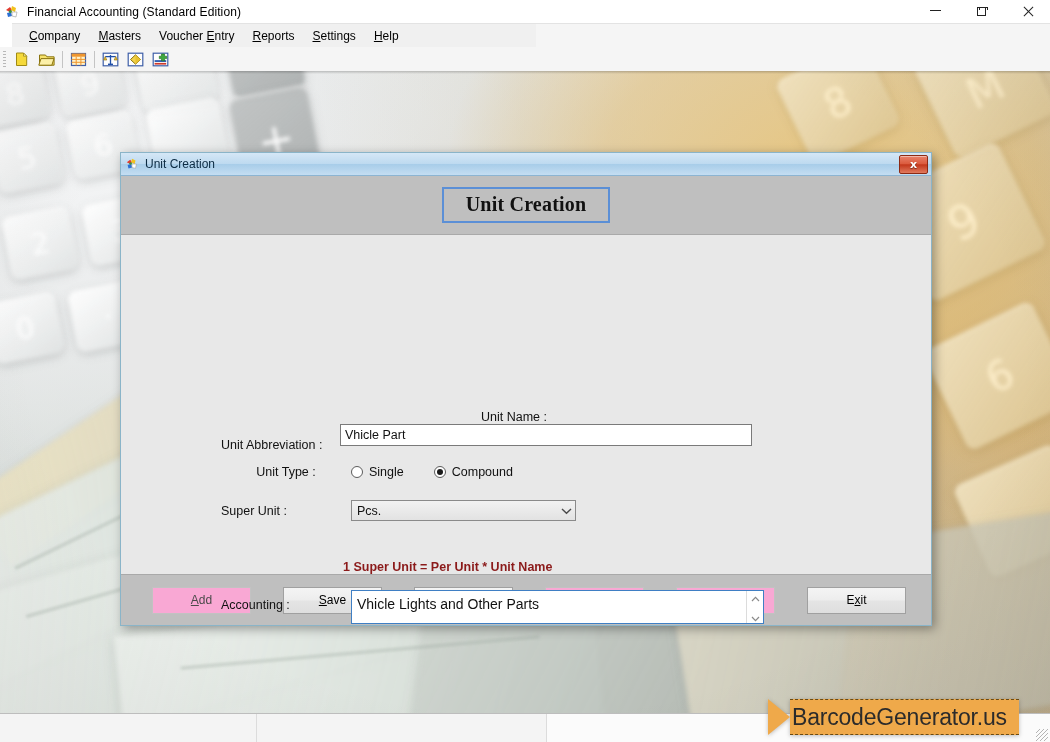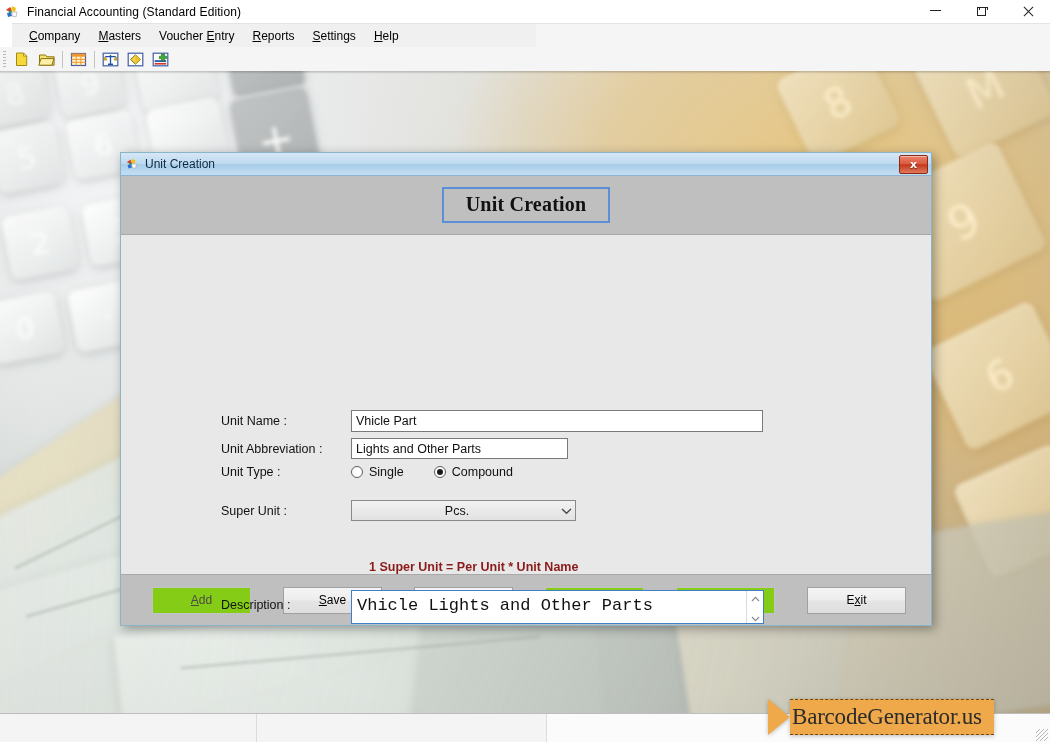--- a/index.html
+++ b/index.html
@@ -290,21 +290,21 @@
   .btn-3d {
     background: linear-gradient(to bottom, #f4f4f4 0%, #ededed 48%, #e4e4e4 52%, #dedede 100%);
     border: 1px solid #a0a0a0;
     font-size: 12px;
     color: #000;
     cursor: default;
     font-family: "Liberation Sans", sans-serif;
     display:flex; align-items:center; justify-content:center;
   }
   .btn-3d.disabled {
-    background: #84cc16;
+    background: #f9a8d4;
     border: 1px solid #c2c2c2;
     color: #4a4a4a;
   }
   .btn-list { width: 78px; height: 26px; }
   .acc-u { text-decoration: underline; }
   .row { position: absolute; display: flex; align-items: center; }
   .lbl { font-size: 12.5px; color: #111; }
 
   .txt {
     border: 1px solid #7a7a7a;
@@ -322,21 +322,21 @@
     background: linear-gradient(to bottom,#f2f2f2,#e2e2e2);
     height: 21px;
     box-sizing: border-box;
     display:flex; align-items:center;
     font-size: 12.5px;
     color:#111;
     padding-left: 5px;
     position: relative;
     cursor: default;
   }
-  .combo .cv { flex:1 1 auto;text-align:center; }
+  .combo .cv { flex:1 1 auto; }
   .combo .chev {
     width: 18px; height: 100%;
     display:flex; align-items:center; justify-content:center;
     color:#555; font-size: 10px;
     font-family:"DejaVu Sans", sans-serif;
   }
 
   .radio-wrap { display:flex; align-items:center; gap:6px; cursor:default; }
   .radio {
     width: 12px; height: 12px; border-radius: 50%;
@@ -363,24 +363,24 @@
   }
 
   .desc-box {
     border: 1px solid #3f7fc4;
     background: #ffffff;
     box-sizing: border-box;
     display:flex;
   }
   .desc-text {
     flex: 1 1 auto;
-    font-size: 17px;
+    font-size: 14px;
     color:#111;
     padding: 4px 5px;
-    font-family:Liberation Mono, monospace;
+    font-family:Liberation Sans, sans-serif;
     outline:none;
     border:none;
     resize:none;
     background:transparent;
     overflow:hidden;
     line-height: 1.3;
   }
   .desc-scroll {
     width: 16px;
     background: #ffffff;
@@ -424,21 +424,21 @@
     background: #efa94a;
     display:flex; align-items:center;
     padding: 0 12px 0 2px;
     border-top: 1px dashed #6b4a12;
     border-bottom: 1px dashed #6b4a12;
     box-sizing: border-box;
   }
   .ribbon-text {
     font-size: 23px;
     color: #2b2b2b;
-    font-family: Liberation Serif, serif;
+    font-family: Liberation Sans, sans-serif;
     letter-spacing: -0.2px;
     white-space: nowrap;
   }
 </style>
 </head>
 <body>
 
 <div id="app">
 
   <div class="win-titlebar">
@@ -603,32 +603,31 @@
       </div>
     </div>
 
     <div class="dlg-header">
       <div class="dlg-header-box">Unit Creation</div>
     </div>
 
     <div class="dlg-body">
 
 
-      <div class="row" style="left:100px; top:175px; width:650px;">
+      <div class="row" style="left:100px; top:175px; width:650px;flex-direction:column;">
         <div class="lbl" style="width:130px;">Unit Name :</div>
         <input class="txt" style="width: 412px; height: 22px;" type="text" value="Vhicle Part">
       </div>
 
       <div class="row" style="left:100px; top:203px; width:650px;">
         <div class="lbl" style="width:130px;">Unit Abbreviation :</div>
-        <input class="txt" style="width: 217px; height: 21px;" type="text" value="Lights and Other Parts">
       </div>
 
       <div class="row" style="left:100px; top:230px; width:650px;">
-        <div class="lbl" style="width:130px;">Unit Type :</div>
+        <div class="lbl" style="width:130px;text-align:center;">Unit Type :</div>
         <div class="radio-wrap" style="margin-right:30px;">
           <span class="radio"></span>
           <span class="radio-label">Single</span>
         </div>
         <div class="radio-wrap">
           <span class="radio on"></span>
           <span class="radio-label">Compound</span>
         </div>
       </div>
 
@@ -638,24 +637,24 @@
           <span class="cv">Pcs.</span>
           <span class="chev">
             <svg width="11" height="8" viewBox="0 0 11 8">
                 <path d="M1 2 L5.5 6.2 L10 2" fill="none" stroke="#4a4a4a" stroke-width="1.4"></path>
               </svg>
           </span>
         </div>
       </div>
 
 
-      <div class="formula" style="left:248px; top:325px;">1 Super Unit = Per Unit * Unit Name</div>
+      <div class="formula" style="left:222px; top:325px;">1 Super Unit = Per Unit * Unit Name</div>
 
       <div class="row" style="left:100px; top:355px; width:680px; align-items:flex-start;">
-        <div class="lbl" style="width:130px; padding-top:8px;">Description :</div>
+        <div class="lbl" style="width:130px; padding-top:8px;">Accounting :</div>
         <div class="desc-box" style="width:413px; height:34px;">
           <textarea class="desc-text" style="">Vhicle Lights and Other Parts</textarea>
           <div class="desc-scroll">
             <span>
               <svg width="9" height="6" viewBox="0 0 9 6">
                   <path d="M1 5 L4.5 1.3 L8 5" fill="none" stroke="#8a8a8a" stroke-width="1.2"></path>
                 </svg>
             </span>
             <span>
               <svg width="9" height="6" viewBox="0 0 9 6">

